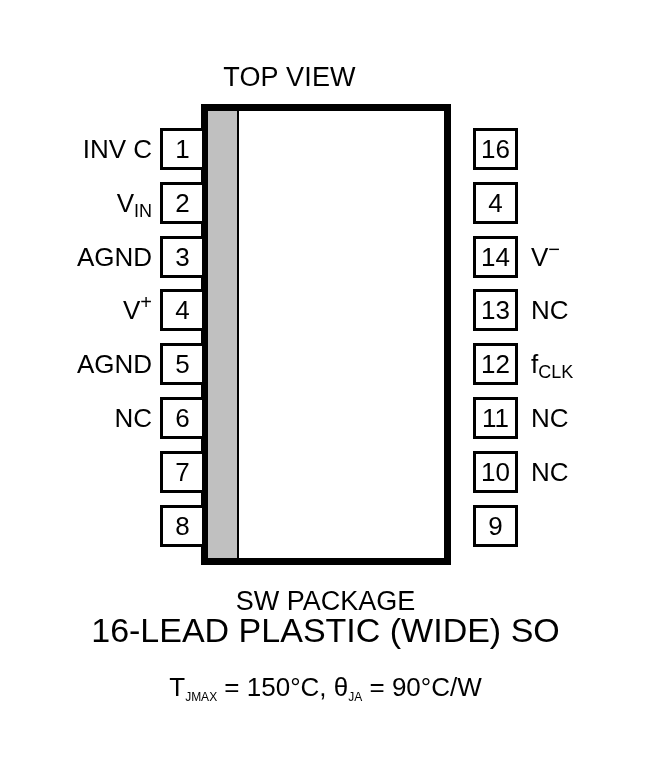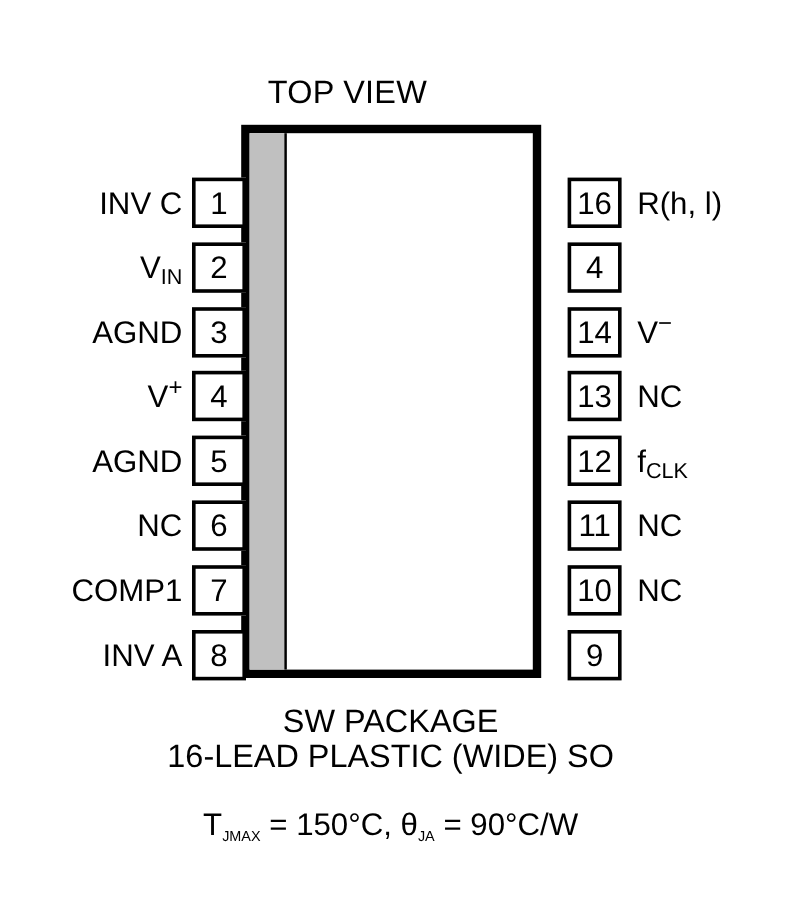--- a/index.html
+++ b/index.html
@@ -49,21 +49,20 @@
     height: 100%;
     background: #c0c0c0;
     border-right: 2px solid #000000;
     box-sizing: border-box;
   }
 
   
   .pin-row {
     position: absolute;
     height: 42px;
-    margin-top: 20px;
   }
   .pin-row.left  { left: 0px;   width: 205px; }
   .pin-row.right { left: 473px; width: 205px; }
 
   .pin-box {
     position: absolute;
     top: 0;
     width: 45px;
     height: 42px;
     box-sizing: border-box;
@@ -115,21 +114,21 @@
     text-align: center;
     white-space: nowrap;
   }
   #caption-package-name {
     top: 586px;
     font-size: 27px;
     line-height: 30px;
   }
   #caption-package-desc {
     top: 615px;
-    font-size: 27px;
+    font-size: 34px;
     line-height: 30px;
   }
   #caption-thermal {
     top: 672px;
     font-size: 26px;
     line-height: 30px;
   }
   .sub-small {
     font-size: 12px;
     position: relative;
@@ -169,32 +168,29 @@
   <div class="pin-label">AGND</div>
   <div class="pin-box">5</div>
 </div>
 
 <div class="pin-row left" style="top:397px">
   <div class="pin-label">NC</div>
   <div class="pin-box">6</div>
 </div>
 
 <div class="pin-row left" style="top:451px">
-  <div class="pin-label">COMP1</div>
   <div class="pin-box">7</div>
 </div>
 
 <div class="pin-row left" style="top:505px">
-  <div class="pin-label">INV A</div>
   <div class="pin-box">8</div>
 </div>
 
 <div class="pin-row right" style="top:128px">
   <div class="pin-box">16</div>
-  <div class="pin-label">R(h, l)</div>
 </div>
 
 <div class="pin-row right" style="top:182px">
   <div class="pin-box">4</div>
 </div>
 
 <div class="pin-row right" style="top:236px">
   <div class="pin-box">14</div>
   <div class="pin-label"><span>V</span><span class="sup">−</span></div>
 </div>

